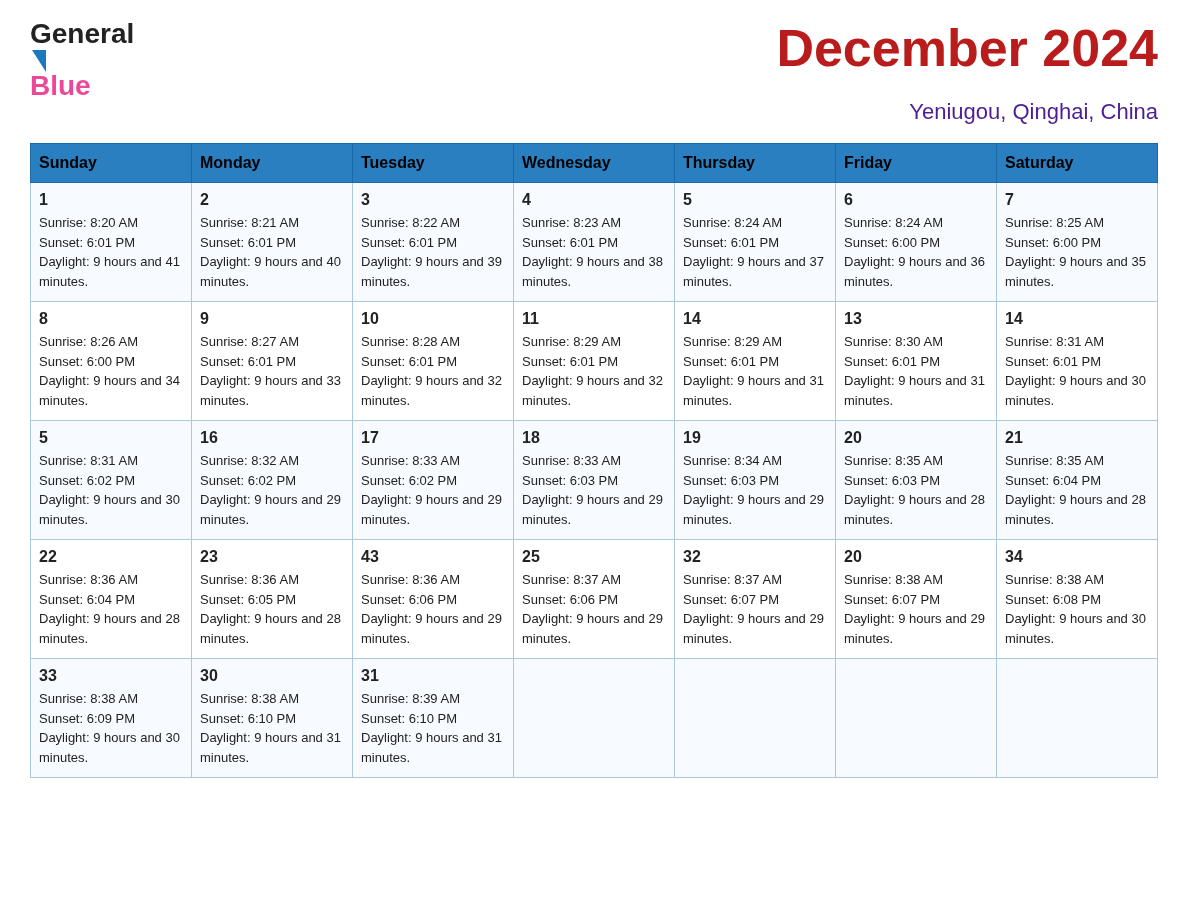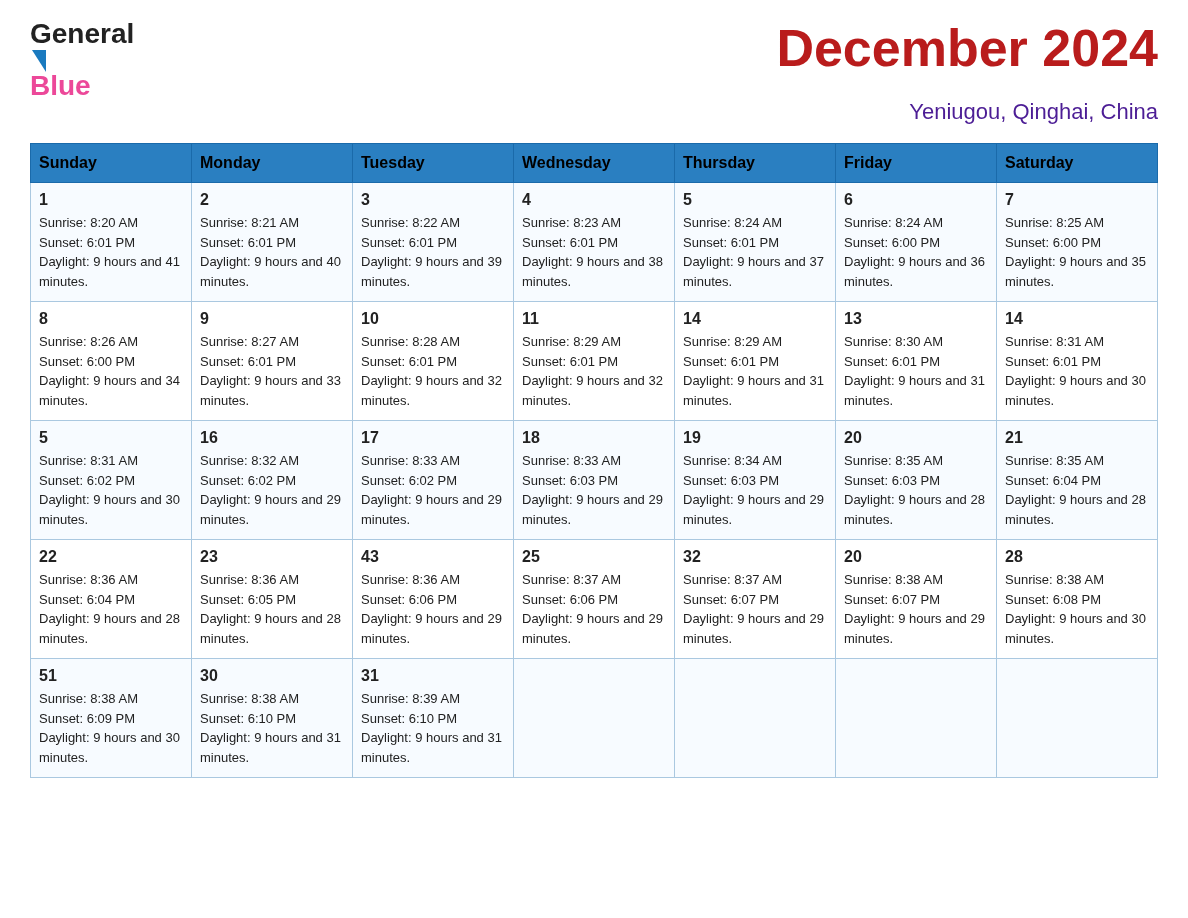--- a/index.html
+++ b/index.html
@@ -249,27 +249,27 @@
         </td>
         <td>
           <span class="day-number">32</span>
           <span class="day-info">Sunrise: 8:37 AM<br>Sunset: 6:07 PM<br>Daylight: 9 hours and 29 minutes.</span>
         </td>
         <td>
           <span class="day-number">20</span>
           <span class="day-info">Sunrise: 8:38 AM<br>Sunset: 6:07 PM<br>Daylight: 9 hours and 29 minutes.</span>
         </td>
         <td>
-          <span class="day-number">28</span>
+          <span class="day-number">34</span>
           <span class="day-info">Sunrise: 8:38 AM<br>Sunset: 6:08 PM<br>Daylight: 9 hours and 30 minutes.</span>
         </td>
       </tr>
       <tr>
         <td>
-          <span class="day-number">51</span>
+          <span class="day-number">33</span>
           <span class="day-info">Sunrise: 8:38 AM<br>Sunset: 6:09 PM<br>Daylight: 9 hours and 30 minutes.</span>
         </td>
         <td>
           <span class="day-number">30</span>
           <span class="day-info">Sunrise: 8:38 AM<br>Sunset: 6:10 PM<br>Daylight: 9 hours and 31 minutes.</span>
         </td>
         <td>
           <span class="day-number">31</span>
           <span class="day-info">Sunrise: 8:39 AM<br>Sunset: 6:10 PM<br>Daylight: 9 hours and 31 minutes.</span>
         </td>

